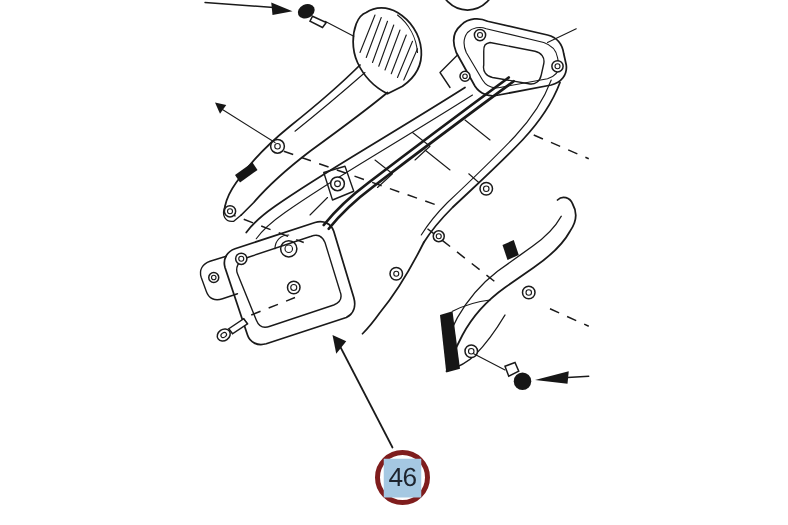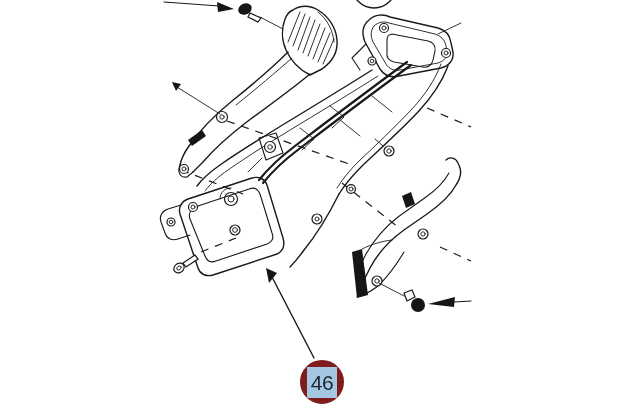--- a/index.html
+++ b/index.html
@@ -12,21 +12,21 @@
   .ln{fill:none;stroke:#1a1a1a;stroke-width:1.4;stroke-linecap:round;stroke-linejoin:round;}
   .thin{stroke-width:0.9;}
   .mid{stroke-width:1.1;}
   .thick{stroke-width:2.2;}
   .solid{fill:#161616;stroke:none;}
   .dash{fill:none;stroke:#1a1a1a;stroke-width:1.2;stroke-dasharray:8 7;stroke-linecap:butt;}
   .whitefill{fill:#ffffff;stroke:#1a1a1a;stroke-width:1.2;}
   
   .callout{
     position:absolute;left:300px;top:360px;width:44px;height:44px;
-    box-sizing:border-box;border:7px solid #7f1d1d;border-radius:50%;
+    box-sizing:border-box;border:4px solid #7f1d1d;border-radius:50%;
     background:#ffffff;display:flex;align-items:center;justify-content:center;
     cursor:pointer;
   }
   .callout-hl{
     display:flex;align-items:center;justify-content:center;
     width:30px;height:31px;background:#a5c8e2;
     color:#1d242e;font-size:21px;font-weight:400;line-height:1;
     letter-spacing:-0.5px;
   }
 </style>

